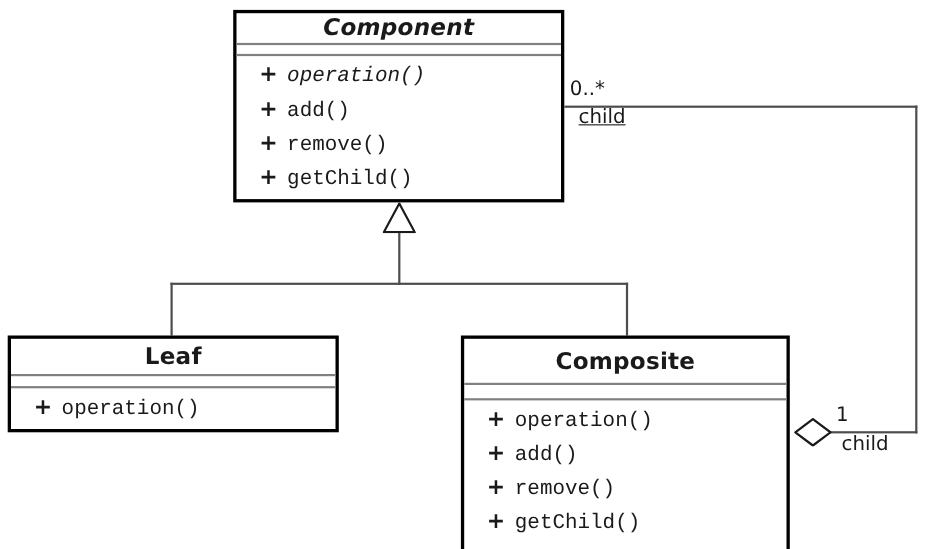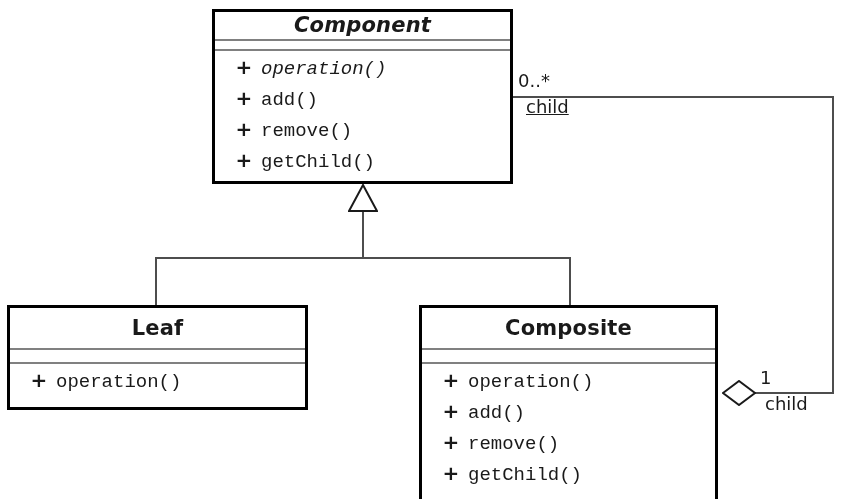--- a/index.html
+++ b/index.html
@@ -81,21 +81,21 @@
   }
   #component-class .class-name { height: 40px; }
   #component-class .attr-compartment { height: 16px; }
   #component-class .op-row { height: 31px; padding-left: 12px; }
 
   
   #leaf-class {
     left: 7px;
     top: 305px;
     width: 301px;
-    height: 105px;
+    height: 88px;
   }
   #leaf-class .class-name { height: 40px; }
   #leaf-class .attr-compartment { height: 16px; }
   #leaf-class .op-row { height: 31px; padding-left: 12px; }
 
   
   #composite-class {
     left: 419px;
     top: 305px;
     width: 299px;

